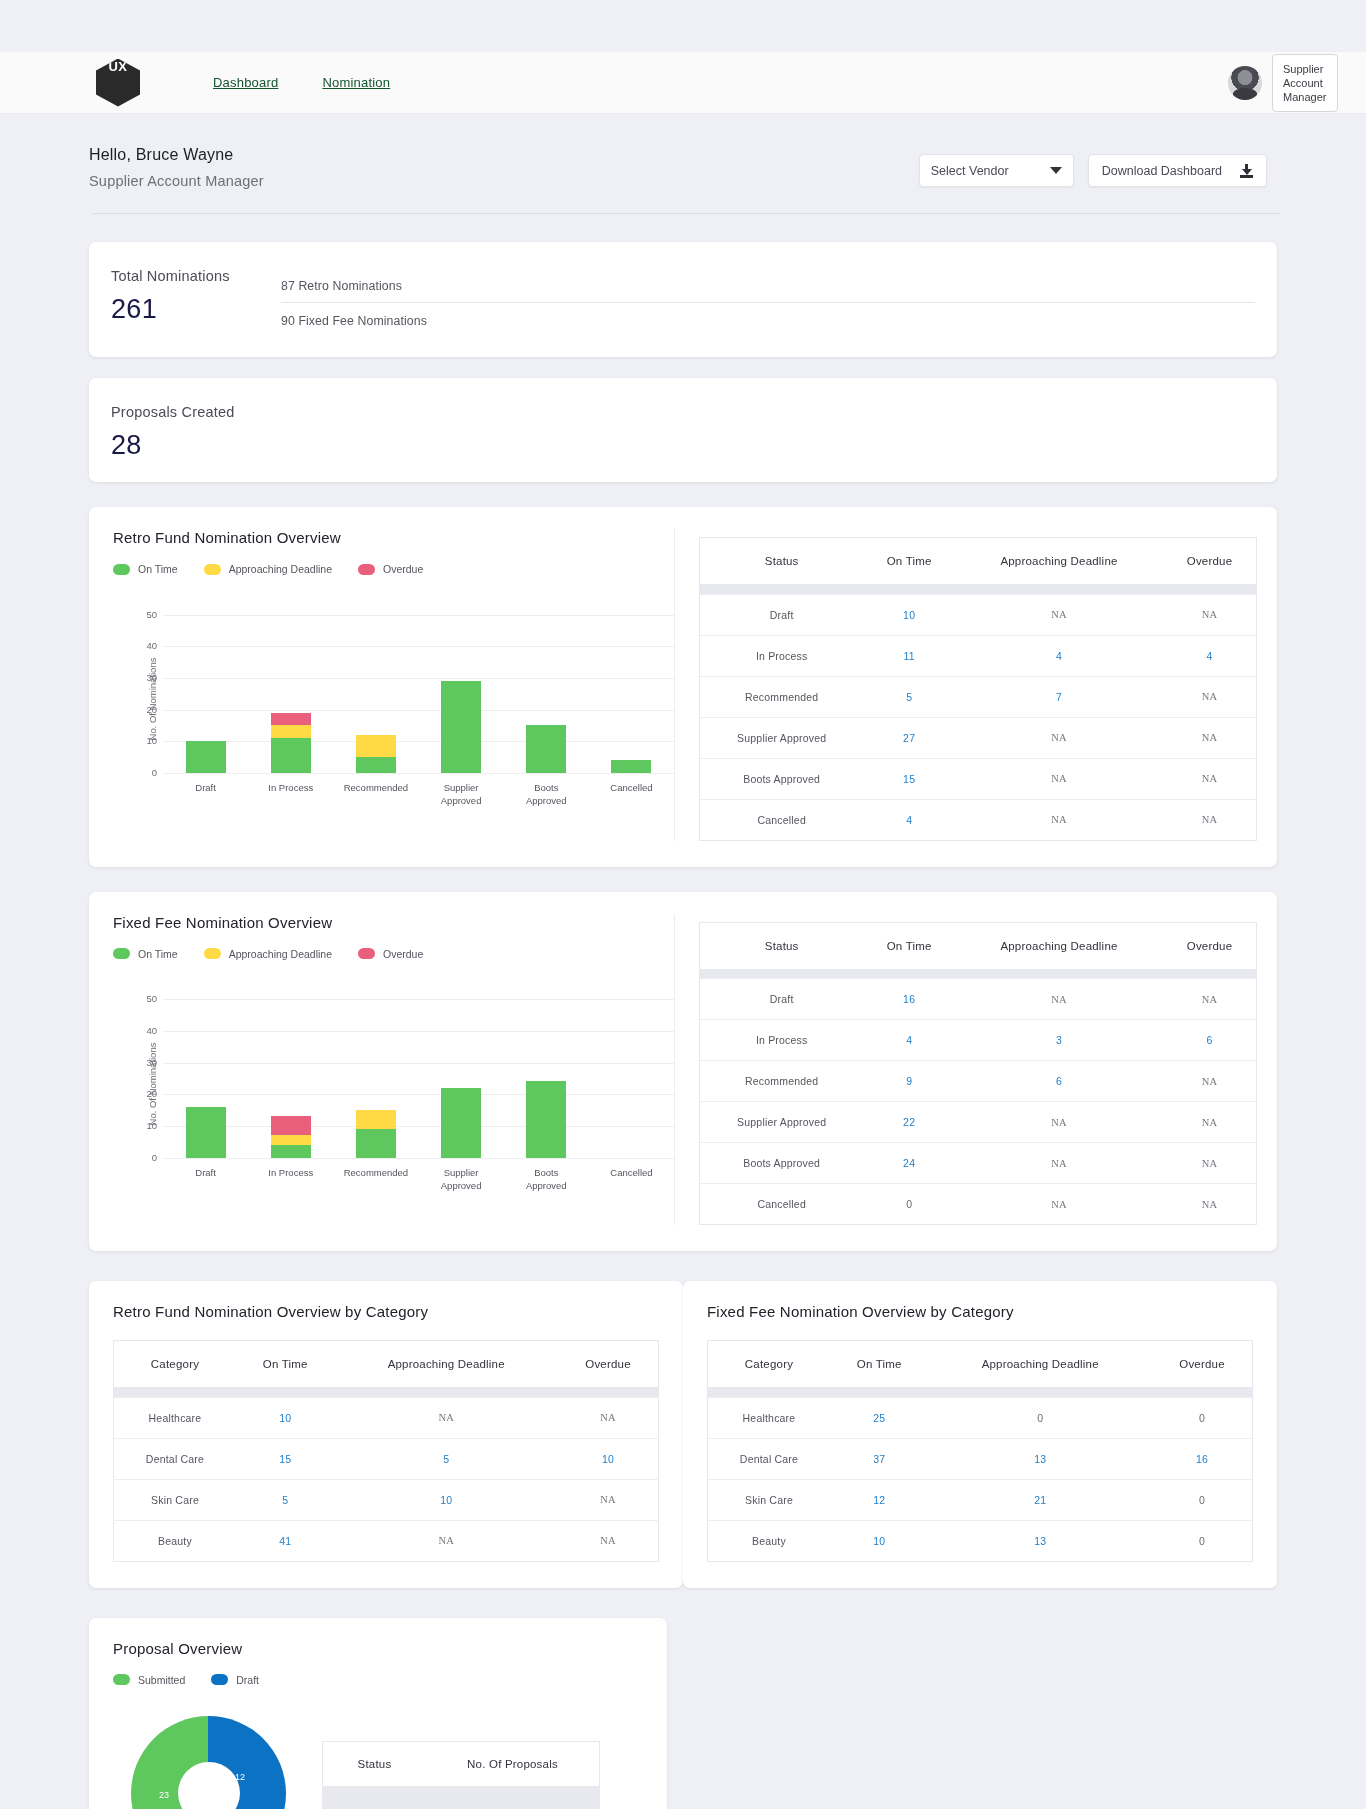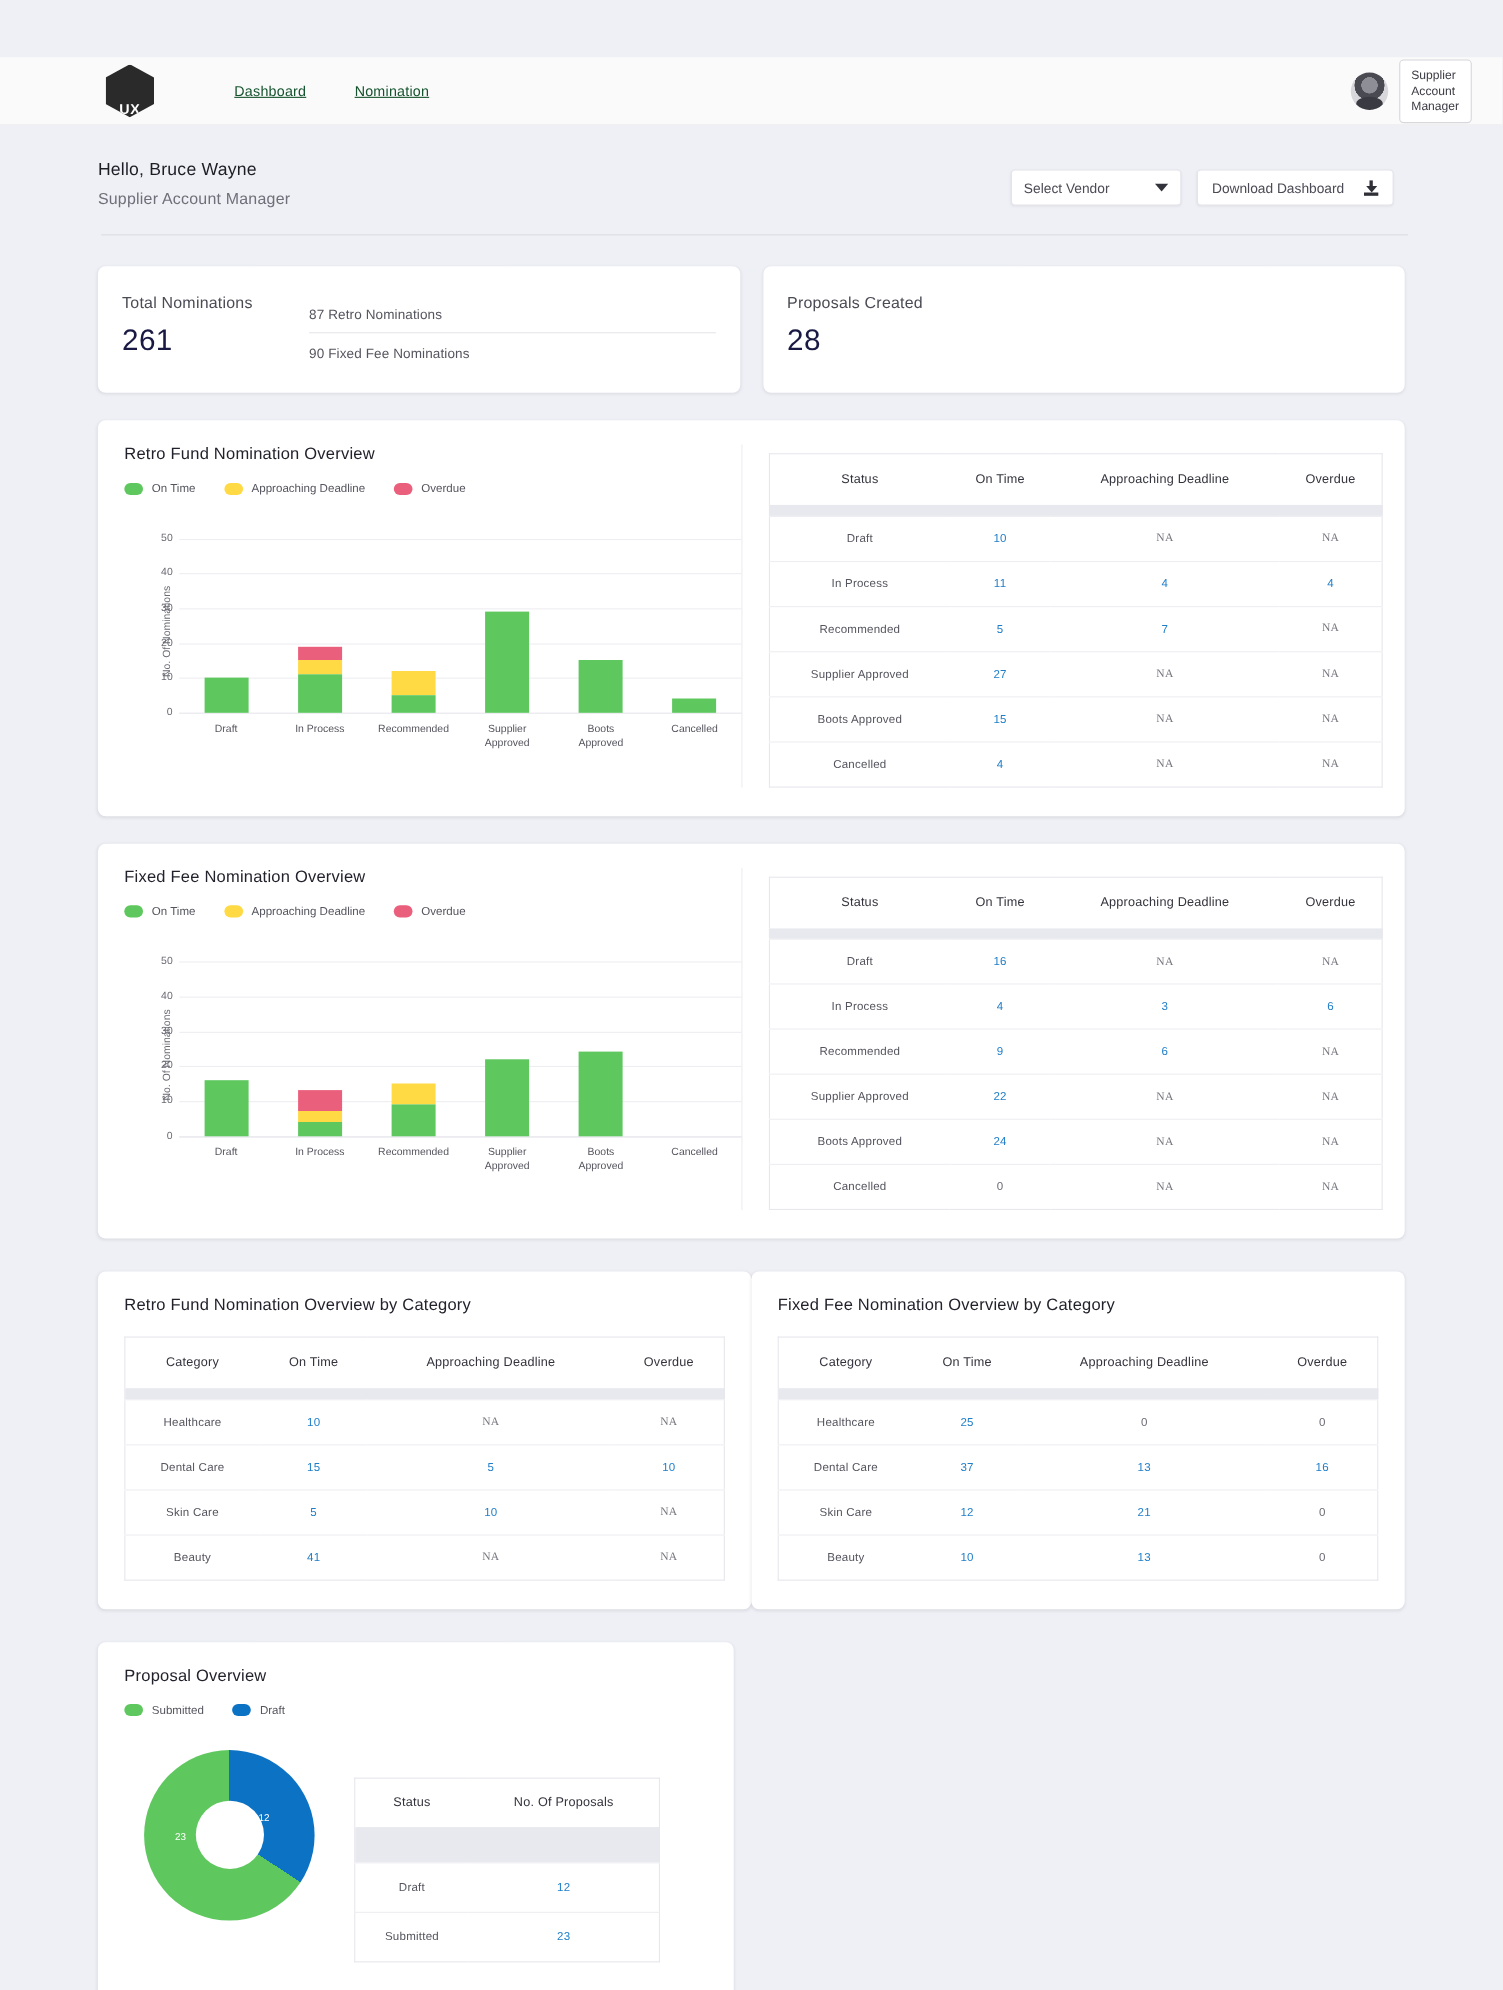--- a/index.html
+++ b/index.html
@@ -17,21 +17,21 @@
   .navbar {
     height: 62px; background: #fafafa;
     display: flex; align-items: center;
     padding: 0 28px 0 96px;
     border-bottom: 1px solid #ececf0;
     position: relative;
   }
   .logo {
     width: 44px; height: 48px; background: #2a2a2a;
     clip-path: polygon(50% 0%, 100% 25%, 100% 75%, 50% 100%, 0% 75%, 0% 25%);
-    display: flex; align-items: flex-end; justify-content: center;
+    display: flex; align-items: flex-start; justify-content: center;
     color: #fff; font-size: 13px; font-weight: 700; letter-spacing: .5px;
     flex: none;
   }
   .navlinks { display: flex; gap: 44px; margin-left: 73px; }
   .navlink { font-size: 13px; color: #14532d; letter-spacing: .2px; cursor: pointer; text-decoration: underline; }
   .navright { margin-left: auto; display: flex; align-items: center; gap: 10px; }
   .avatar {
     width: 34px; height: 34px; border-radius: 50%;
     background: radial-gradient(circle at 50% 34%, #8e8e96 0 26%, #4a4a52 27% 48%, #d8d8dc 49% 100%);
     overflow: hidden; position: relative; flex: none;
@@ -75,21 +75,21 @@
   }
   .dl-icon i::after {
     content: ""; position: absolute; left: -3.5px; top: 5px;
     border-left: 5px solid transparent; border-right: 5px solid transparent;
     border-top: 6px solid #2f2f38;
   }
   .dl-icon b { position: absolute; left: 0; bottom: 0; width: 13px; height: 2.5px; background: #2f2f38; }
   .divider { height: 1px; background: #dcdce2; margin: 24px 86px 0 92px; }
 
   
-  .stats { display: flex; gap: 21px; padding: 28px 89px 0 89px; }
+  .stats { display: flex; gap: 21px; padding: 28px 89px 0 89px; flex-direction: column; }
   .stat-card {
     flex: 1; background: #fff; border-radius: 7px; min-height: 104px;
     box-shadow: 0 1px 3px rgba(40,40,70,.10);
     display: flex; padding: 22px 22px 20px 22px;
   }
   .stat-left { width: 170px; }
   .stat-title { font-size: 14.5px; color: #4b4b55; line-height: 25px; letter-spacing: .2px; }
   .stat-number { font-size: 27px; color: #191944; margin-top: 5px; letter-spacing: .3px; }
   .stat-right { flex: 1; padding-top: 10px; }
   .stat-line { font-size: 12.3px; color: #55555f; padding: 5px 0 9px 0; letter-spacing: .1px; }

